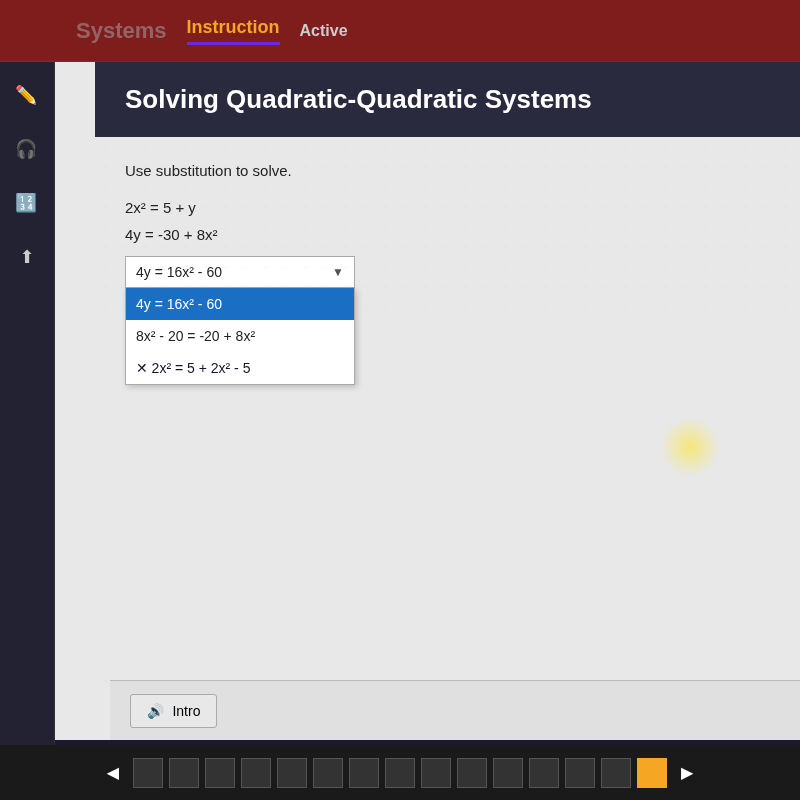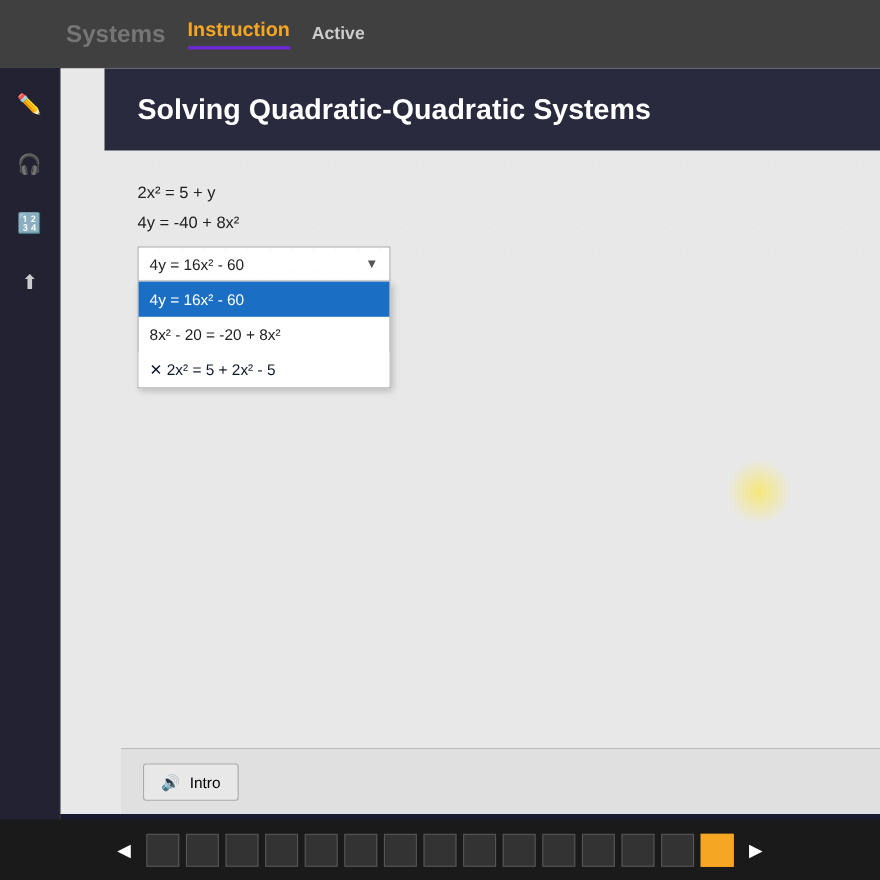--- a/index.html
+++ b/index.html
@@ -7,25 +7,25 @@
       width: 800px;
       height: 800px;
       background: #1a1a2e;
       font-family: Arial, sans-serif;
       overflow: hidden;
       position: relative;
     }
 
     
     .top-bar {
-      background: #404040;
+      background: #7f1d1d;
       height: 62px;
       display: flex;
       align-items: center;
-      padding-left: 60px;
+      padding-left: 76px;
       border-bottom: 1px solid #444;
     }
     .top-bar-title {
       color: #aaa;
       font-size: 22px;
       font-weight: bold;
       margin-right: 20px;
       opacity: 0.5;
     }
     .tab-instruction {
@@ -273,24 +273,25 @@
   <div class="sidebar-icon">⬆</div>
 </div>
 
 <div class="main-content">
 
   <div class="page-heading">
     <span>Solving Quadratic-Quadratic Systems</span>
   </div>
 
   <div class="content-area">
+    <p class="instruction-text">Use substitution to solve.</p>
 
     <div class="equations">
       <div>2x² = 5 + y</div>
-      <div>4y = -40 + 8x²</div>
+      <div>4y = -30 + 8x²</div>
     </div>
 
 
     
     <div class="dropdown-wrapper">
       <div class="dropdown-selected">
         <span>4y = 16x² - 60</span>
         <span class="dropdown-arrow">▼</span>
       </div>
       <div class="dropdown-menu">

